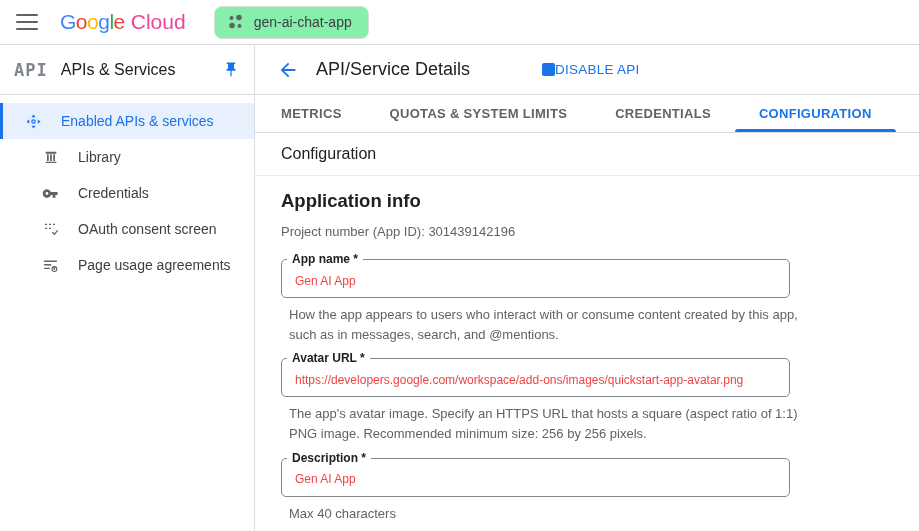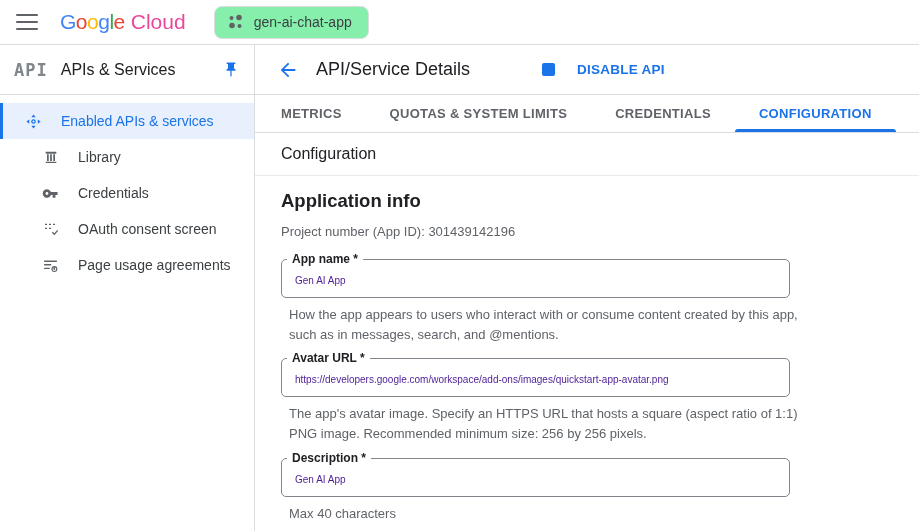--- a/index.html
+++ b/index.html
@@ -38,22 +38,22 @@
     font-size:14px; color:#3c4043; cursor:pointer; border-left:3px solid transparent; }
   .side-item .icn { width:17px; height:17px; display:flex; align-items:center; justify-content:center; }
   .side-item.active { background:#e8f0fe; border-left:3px solid #1a73e8; color:#1a73e8; padding-left:22px; }
 
   
   .main { flex:1; min-width:0; display:flex; flex-direction:column; }
   .main-header { height:50px; flex:0 0 50px; display:flex; align-items:center;
     border-bottom:1px solid #dadce0; padding-left:22px; }
   .back { width:24px; height:24px; cursor:pointer; margin-right:15px; display:flex; align-items:center; }
   .page-title { font-size:18px; font-weight:500; color:#202124; }
-  .disable-btn { margin-left:72px; display:flex; align-items:center; gap:22px; border:none;
-    background:transparent; color:#1a73e8; font-weight:bold; font-size:13.5px;
+  .disable-btn { margin-left:72px; display:flex; align-items:center; gap:0; border:none;
+    background:transparent; color:#1a73e8; font-weight:normal; font-size:13.5px;
     letter-spacing:0.25px; cursor:pointer; font-family:inherit; }
   .stop-sq { width:13px; height:13px; background:#1a73e8; border-radius:2px; display:inline-block; }
 
   .tabs { height:38px; flex:0 0 38px; display:flex; border-bottom:1px solid #dadce0; padding-left:2px; }
   .tab { position:relative; display:flex; align-items:center; padding:0 24px; font-size:13px;
     font-weight:bold; letter-spacing:0.3px; color:#5f6368; cursor:pointer; }
   .tab.active { color:#1a73e8; }
   .tab.active::after { content:""; position:absolute; left:0; right:0; bottom:0; height:3px;
     background:#1a73e8; border-radius:3px 3px 0 0; }
 
@@ -62,21 +62,21 @@
 
   .content { flex:1; padding:14px 0 0 26px; overflow:hidden; }
   .content h2 { font-size:18.5px; font-weight:bold; color:#202124; margin-bottom:12px; }
   .proj-num { font-size:13px; color:#5f6368; margin-bottom:20px; }
 
   .tfield { position:relative; width:509px; height:39px; border:1px solid #80868b;
     border-radius:5px; margin-top:10px; background:#fff; }
   .tfield label { position:absolute; top:-8px; left:5px; background:#fff; padding:0 5px;
     font-size:12px; font-weight:bold; color:#202124; line-height:14px; }
   .tfield input { width:100%; height:100%; border:0; outline:0; background:transparent;
-    padding:4px 13px 0 13px; font-size:10px; color:#4c1d95; border-radius:5px;
+    padding:4px 13px 0 13px; font-size:12px; color:#ef4444; border-radius:5px;
     font-family:"Liberation Sans", sans-serif; }
   .helper { width:520px; font-size:13px; line-height:1.55; color:#5f6368;
     margin:7px 0 13px 8px; }
 </style>
 </head>
 <body>
 
 <div class="app">
 
   <header class="topbar">

